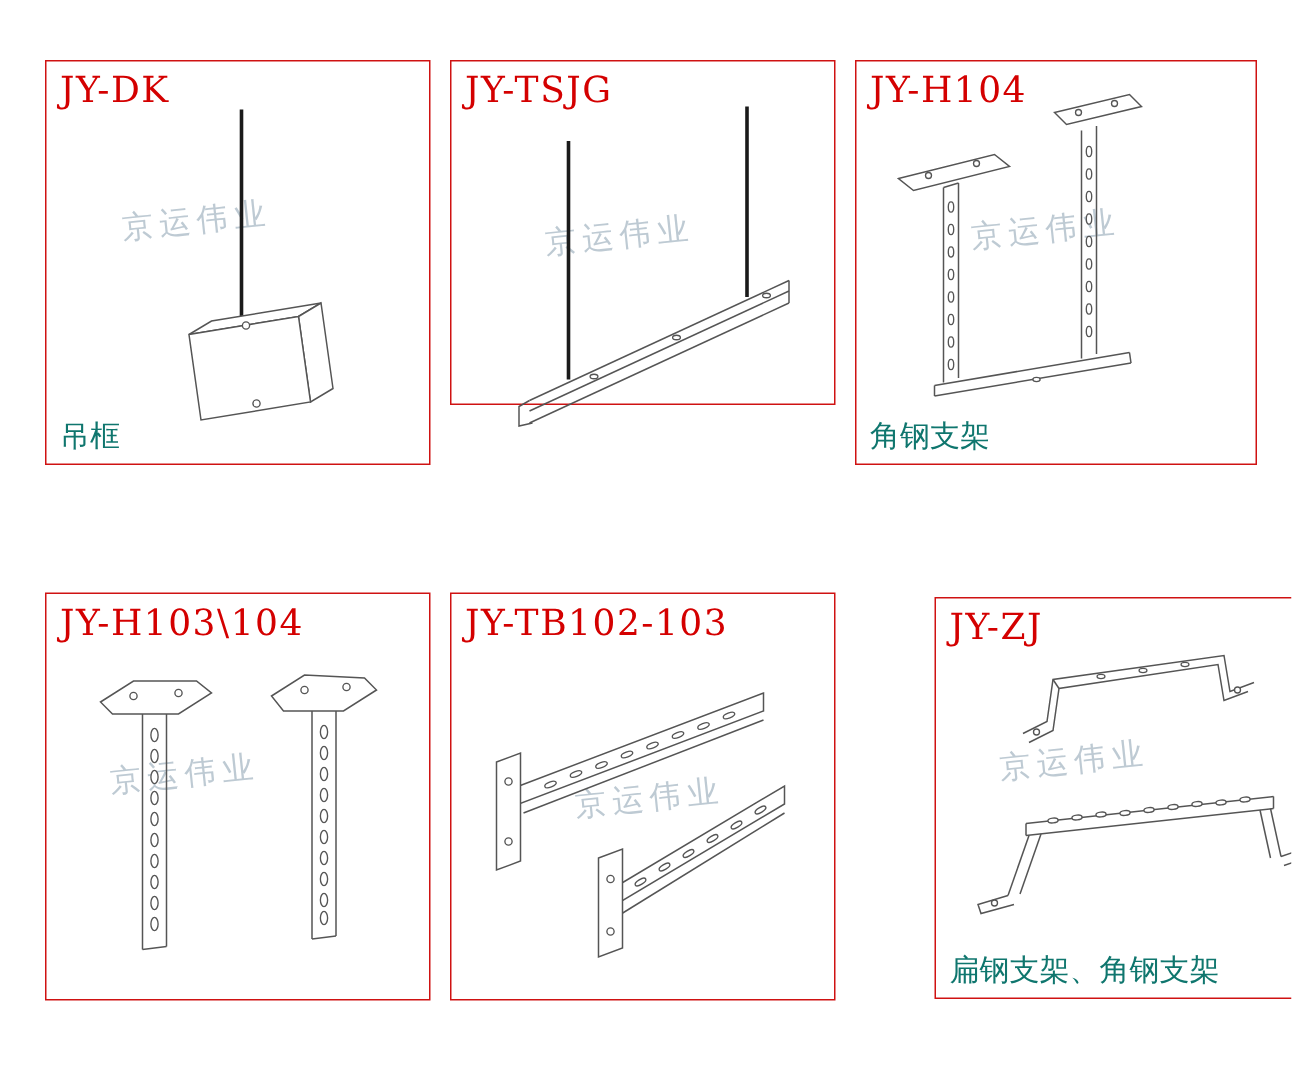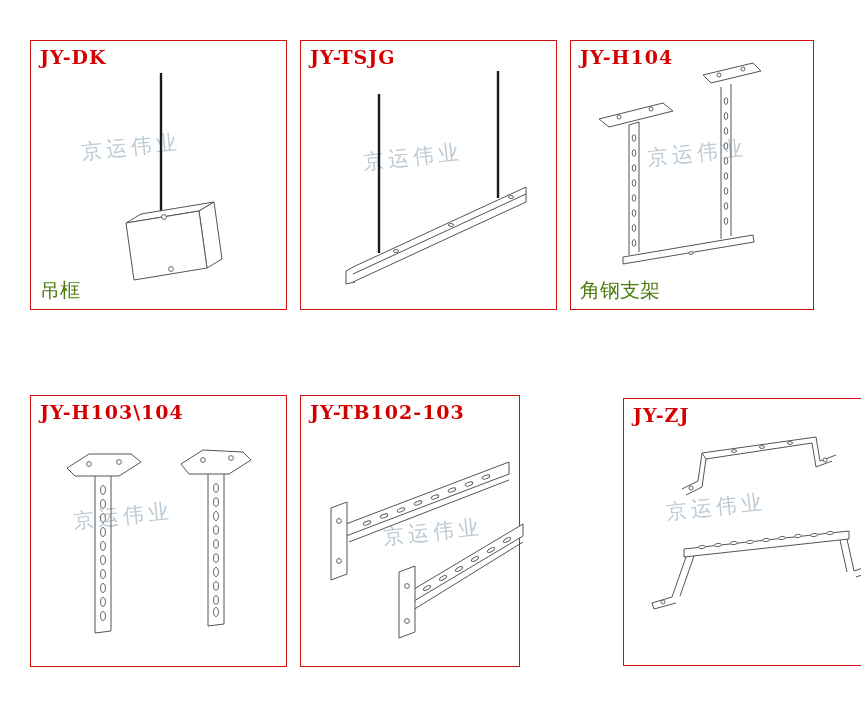--- a/index.html
+++ b/index.html
@@ -11,26 +11,26 @@
     overflow:hidden;
   }
   .panel{
     position:absolute;
     background:#ffffff;
     border:1px solid #cf1212;
     box-sizing:border-box;
   }
   .code{
     position:absolute;top:5px;left:9px;
-    font-size:19px;color:#d40000;
-    letter-spacing:1px;z-index:3;white-space:nowrap;font-weight:bold;
+    font-size:24px;color:#d40000;
+    letter-spacing:1px;z-index:3;white-space:nowrap;
   }
   .caption{
     position:absolute;bottom:5px;left:9px;
-    font-size:20px;color:#4d7c0f;
+    font-size:20px;color:#0f766e;
     z-index:3;white-space:nowrap;
   }
   .watermark{
     position:absolute;
     font-size:21px;color:#b7c5cf;
     letter-spacing:4px;opacity:.9;
     transform:rotate(-6deg);
     z-index:1;white-space:nowrap;
     pointer-events:none;
   }
@@ -54,38 +54,38 @@
       <line class="rod" x1="130" y1="32" x2="130" y2="176"></line>
       <polygon class="face" points="95,182 168,170 183,161 110,173"></polygon>
       <polygon class="face" points="168,170 183,161 191,218 176,227"></polygon>
       <polygon class="face" points="95,182 168,170 176,227 103,239"></polygon>
       <circle class="hole" cx="133" cy="176" r="2.4"></circle>
       <circle class="hole" cx="140" cy="228" r="2.4"></circle>
     </svg>
     <div class="caption">吊框</div>
   </div>
 
-  <div class="panel" style="left:300px;top:40px;width:257px;height:270px;">
+  <div class="panel" style="left:300px;top:40px;width:257px;height:230px;">
     <div class="code">JY-TSJG</div>
     <div class="watermark" style="left:62px;top:102px;">京运伟业</div>
     <svg class="drawing" width="255" height="268" viewBox="0 0 255 268">
       <line class="rod" x1="78" y1="53" x2="78" y2="212"></line>
       <line class="rod" x1="197" y1="30" x2="197" y2="157"></line>
       <line class="ln" x1="52" y1="226" x2="225" y2="146"></line>
       <line class="ln" x1="52" y1="233" x2="225" y2="153"></line>
       <line class="ln" x1="52" y1="241" x2="225" y2="161"></line>
       <line class="ln" x1="225" y1="146" x2="225" y2="161"></line>
       <polyline class="ln" points="52,226 45,230 45,243 54,241"></polyline>
       <ellipse class="hole" cx="95" cy="210" rx="2.6" ry="1.5"></ellipse>
       <ellipse class="hole" cx="150" cy="184" rx="2.6" ry="1.5"></ellipse>
       <ellipse class="hole" cx="210" cy="156" rx="2.6" ry="1.5"></ellipse>
     </svg>
   </div>
 
-  <div class="panel" style="left:570px;top:40px;width:244px;height:270px;">
+  <div class="panel" style="left:570px;top:40px;width:268px;height:270px;">
     <div class="code">JY-H104</div>
     <div class="watermark" style="left:76px;top:98px;">京运伟业</div>
     <svg class="drawing" width="258" height="268" viewBox="0 0 258 268">
 
       <polygon class="face" points="28,78 92,62 102,70 38,86"></polygon>
       <circle class="hole" cx="48" cy="76" r="2"></circle>
       <circle class="hole" cx="80" cy="68" r="2"></circle>
 
       <line class="ln" x1="58" y1="84" x2="58" y2="214"></line>
       <line class="ln" x1="68" y1="81" x2="68" y2="211"></line>
@@ -158,21 +158,21 @@
       <ellipse class="hole" cx="185" cy="134" rx="2.4" ry="4.4"></ellipse>
       <ellipse class="hole" cx="185" cy="148" rx="2.4" ry="4.4"></ellipse>
       <ellipse class="hole" cx="185" cy="162" rx="2.4" ry="4.4"></ellipse>
       <ellipse class="hole" cx="185" cy="176" rx="2.4" ry="4.4"></ellipse>
       <ellipse class="hole" cx="185" cy="190" rx="2.4" ry="4.4"></ellipse>
       <ellipse class="hole" cx="185" cy="204" rx="2.4" ry="4.4"></ellipse>
       <ellipse class="hole" cx="185" cy="216" rx="2.4" ry="4.4"></ellipse>
     </svg>
   </div>
 
-  <div class="panel" style="left:300px;top:395px;width:220px;height:272px;">
+  <div class="panel" style="left:300px;top:395px;width:257px;height:272px;">
     <div class="code">JY-TB102-103</div>
     <div class="watermark" style="left:82px;top:122px;">京运伟业</div>
     <svg class="drawing" width="255" height="270" viewBox="0 0 255 270">
 
       <polygon class="face" points="45,128 208,66 208,78 45,140"></polygon>
       <line class="ln" x1="48" y1="146" x2="208" y2="84"></line>
       <ellipse class="hole" cx="66" cy="127" rx="4" ry="1.7" transform="rotate(-21 66 127)"></ellipse>
       <ellipse class="hole" cx="83" cy="120" rx="4" ry="1.7" transform="rotate(-21 83 120)"></ellipse>
       <ellipse class="hole" cx="100" cy="114" rx="4" ry="1.7" transform="rotate(-21 100 114)"></ellipse>
       <ellipse class="hole" cx="117" cy="107" rx="4" ry="1.7" transform="rotate(-21 117 107)"></ellipse>
@@ -229,15 +229,16 @@
       <ellipse class="hole" cx="206" cy="134" rx="3.4" ry="1.6" transform="rotate(-6 206 134)"></ellipse>
       <line class="ln" x1="62" y1="158" x2="48" y2="198"></line>
       <line class="ln" x1="70" y1="157" x2="56" y2="197"></line>
       <line class="ln" x1="223" y1="140" x2="230" y2="172"></line>
       <line class="ln" x1="216" y1="141" x2="223" y2="173"></line>
       <polyline class="ln" points="48,198 28,204 30,210 52,204"></polyline>
       <circle class="hole" cx="39" cy="203" r="2"></circle>
       <polyline class="ln" points="230,172 248,166 250,172 232,178"></polyline>
       <circle class="hole" cx="240" cy="171" r="2"></circle>
     </svg>
+    <div class="caption">扁钢支架、角钢支架</div>
   </div>
 
 </div>
 
 </body></html>

